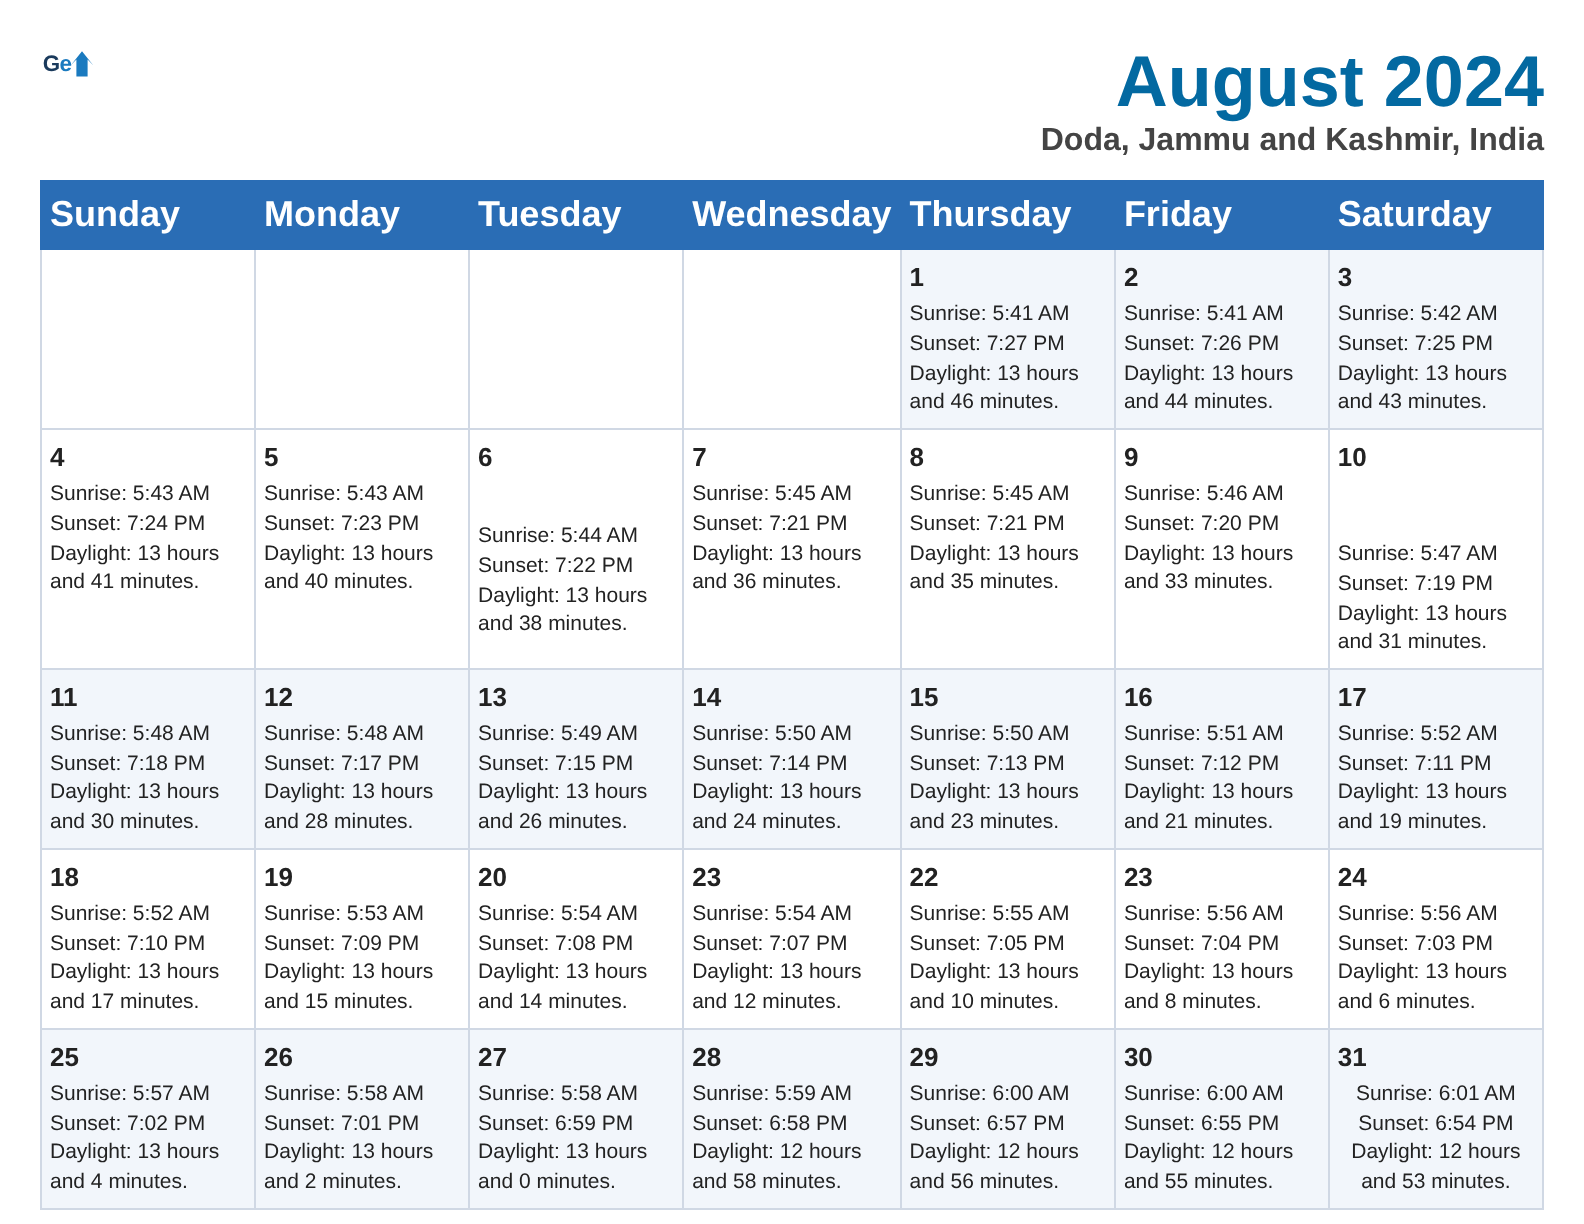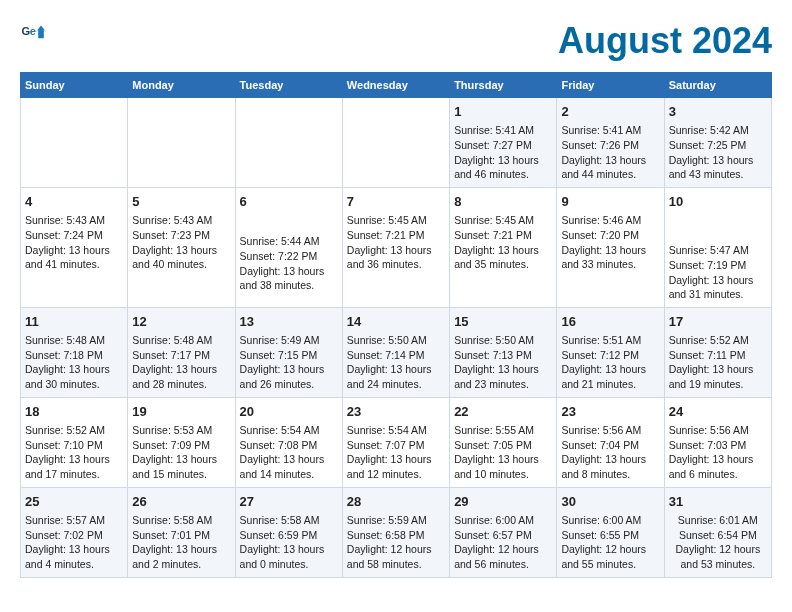--- a/index.html
+++ b/index.html
@@ -52,21 +52,21 @@
       border-collapse: collapse;
       font-size: 11px;
     }
     thead tr {
       background-color: #2a6db5;
       color: #fff;
     }
     thead th {
       padding: 6px 4px;
       text-align: left;
-      font-size: 11px;
+      font-size: 18px;
       font-weight: bold;
       border: 1px solid #2a6db5;
     }
     tbody tr {
       background: #fff;
     }
     tbody tr:nth-child(odd) {
       background: #f2f6fb;
     }
     tbody td {
@@ -98,20 +98,21 @@
 <div class="header-area">
   <div class="logo">
     <svg class="logo-icon" viewBox="0 0 40 40">
       <text x="2" y="22" font-size="16" font-weight="bold" fill="#1a3a5c">G</text>
       <text x="14" y="22" font-size="16" font-weight="bold" fill="#1a7abf">e</text>
       <polygon points="30,8 38,18 34,14 34,26 26,26 26,14 22,18" fill="#1a7abf"></polygon>
     </svg>
   </div>
   <div class="title-area">
     <div class="main-title">August 2024</div>
+    <div class="subtitle">Doda, Jammu and Kashmir, India</div>
   </div>
 </div>
 
 <table>
   <thead>
     <tr>
     <th>Sunday</th>
         <th>Monday</th>
         <th>Tuesday</th>
         <th>Wednesday</th>

